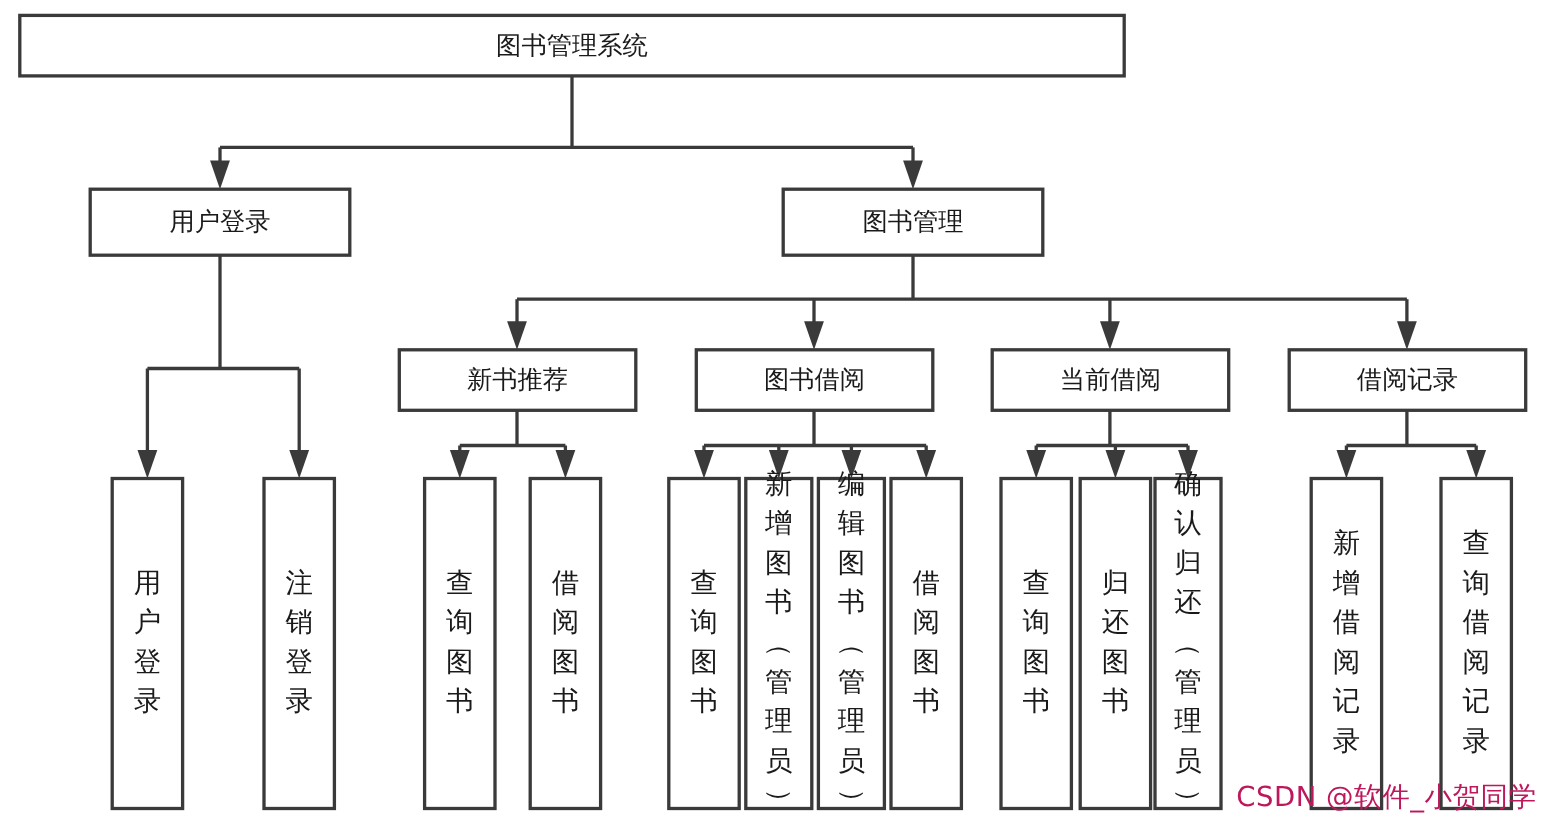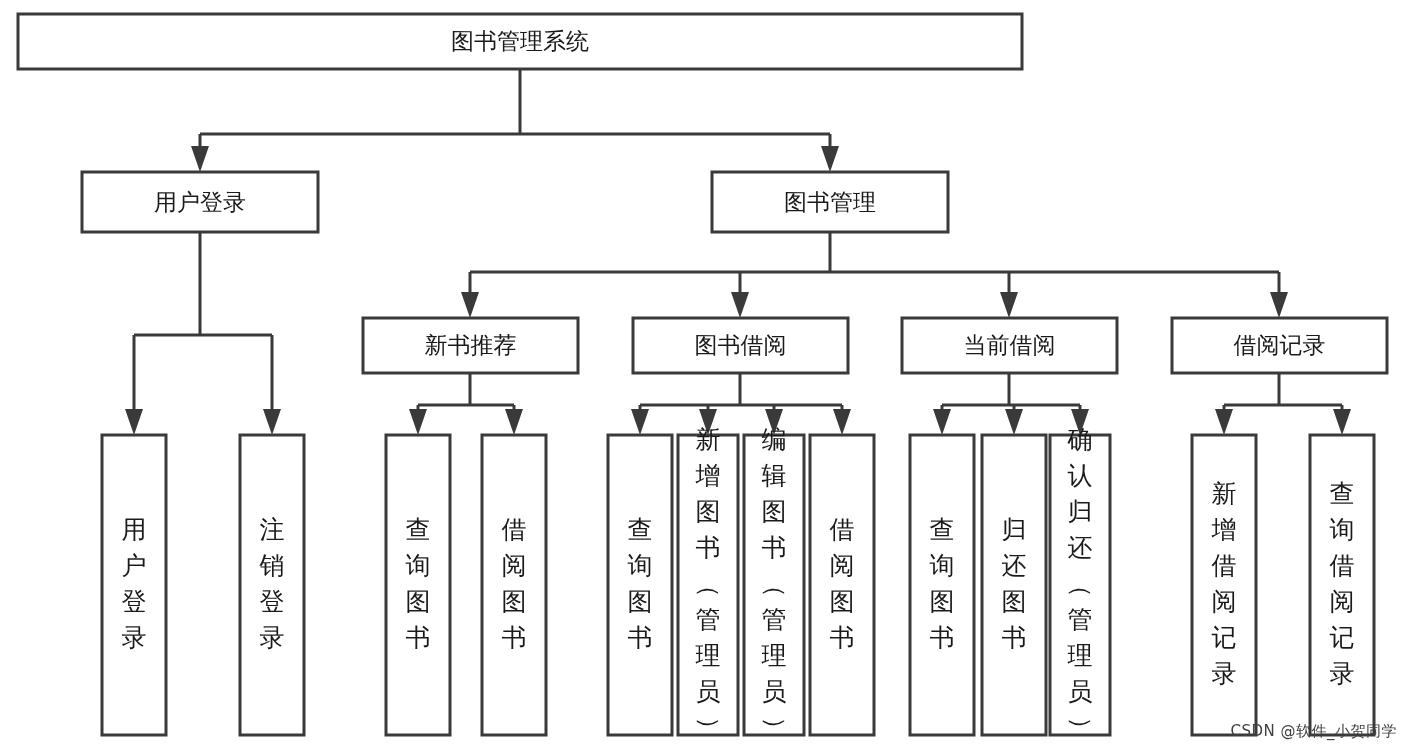--- a/index.html
+++ b/index.html
@@ -57,22 +57,22 @@
     fill: #1a1a1a;
     text-anchor: middle;
     dominant-baseline: middle;
     white-space: pre;
   }
   .watermark-text {
     position: absolute;
     right: 8px;
     bottom: 6px;
     font-family: "DejaVu Sans", "Liberation Sans", sans-serif;
-    font-size: 15px;
-    color: #404040;
+    font-size: 25px;
+    color: #be185d;
     letter-spacing: 0.5px;
     white-space: nowrap;
     user-select: none;
     pointer-events: none;
   }
 </style>
 </head>
 <body>
 
 <div id="diagram-root">

